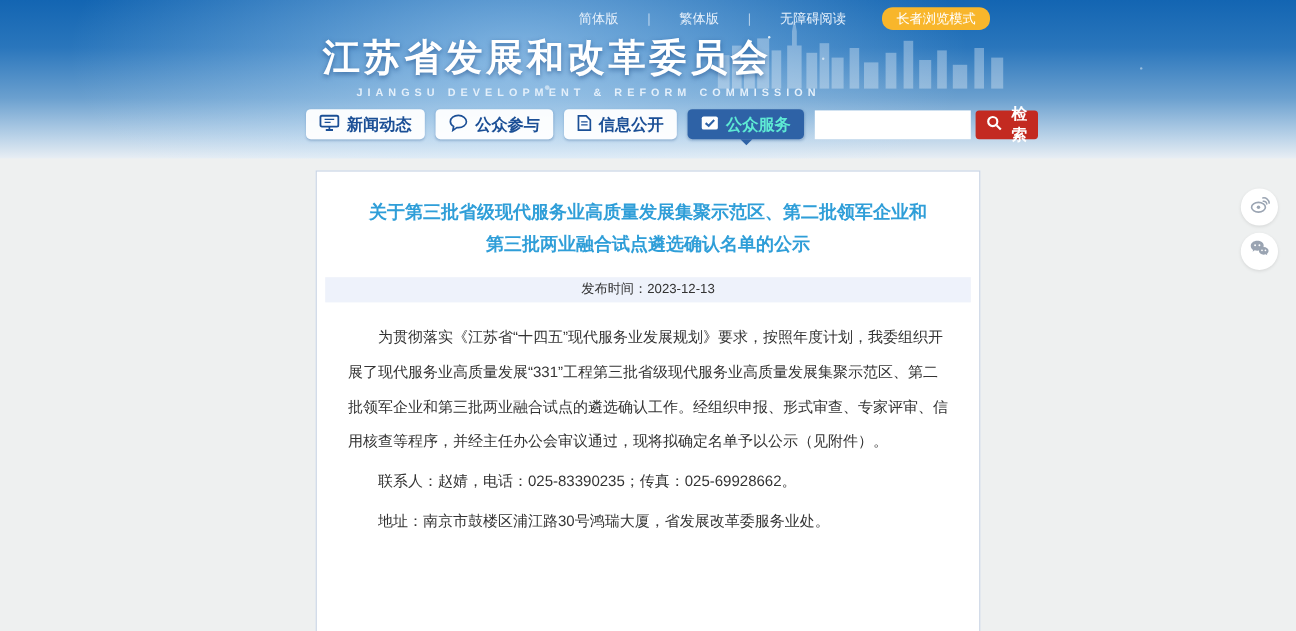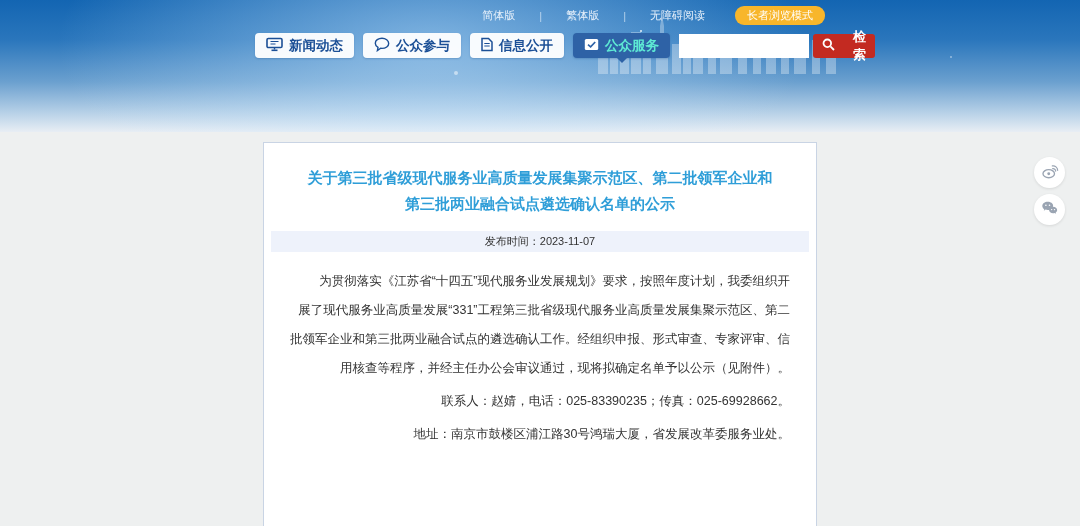--- a/index.html
+++ b/index.html
@@ -58,37 +58,37 @@
     border-top:5px solid #2e62a6;
   }
   .searchgroup{margin-left:auto;display:flex;gap:4px;align-items:center;}
   .search-input{
     width:130px;height:24px;border:none;outline:none;padding:0 6px;
     box-sizing:border-box;background:#fff;font-size:12px;
   }
   .search-btn{
     height:24px;background:#c32a21;color:#fff;border:none;border-radius:3px;
     padding:0 9px;font-size:13px;font-weight:bold;display:flex;align-items:center;
-    gap:18px;cursor:pointer;
+    gap:8px;cursor:pointer;
   }
   
   .card{
     width:554px;margin:10px auto 0;background:#fff;border:1px solid #c9d4e4;
     box-sizing:border-box;min-height:420px;padding-bottom:30px;
   }
   .article-title{
     margin:22px 38px 15px;text-align:center;color:#2f9ed8;
     font-size:15px;font-weight:bold;line-height:1.7;
   }
   .dateband{
     margin:0 7px;height:21px;line-height:21px;background:#eef2fb;
     text-align:center;font-size:11px;color:#333;
   }
   .article-body{padding:15px 26px 0;font-size:12.5px;color:#333;}
-  .article-body p{margin:0 0 4px;line-height:29px;text-indent:2em;text-align:right;}
+  .article-body p{margin:0 0 4px;line-height:29px;text-indent:2em;}
   
   .share{position:absolute;right:15px;top:157px;display:flex;flex-direction:column;gap:6px;}
   .share-btn{
     width:31px;height:31px;border-radius:50%;background:#fff;display:flex;
     align-items:center;justify-content:center;box-shadow:0 1px 3px rgba(0,0,0,.10);
     cursor:pointer;text-decoration:none;
   }
 </style>
 </head>
 <body>
@@ -121,20 +121,24 @@
 
     <div class="topbar container">
       <a class="toplink">简体版</a>
       <span class="sep">|</span>
       <a class="toplink">繁体版</a>
       <span class="sep">|</span>
       <a class="toplink">无障碍阅读</a>
       <a class="elder-pill">长者浏览模式</a>
     </div>
 
+    <div class="brand container">
+      <div class="brand-title">江苏省发展和改革委员会</div>
+      <div class="brand-sub">JIANGSU DEVELOPMENT &amp; REFORM COMMISSION</div>
+    </div>
 
     <nav class="navrow container">
       <a class="navbtn">
         <span>
           <svg width="17" height="15" viewBox="0 0 17 15" fill="none" stroke="currentColor">
             <rect x="1" y="1.5" width="15" height="9" rx="1.3" stroke-width="1.6"></rect>
             <path d="M4.5 4.5h8M4.5 7h5" stroke-width="1"></path>
             <path d="M8.5 10.5v2" stroke-width="1.4"></path>
             <path d="M5.5 13.3h6" stroke-width="1.6"></path>
           </svg>
@@ -183,21 +187,21 @@
     </nav>
   </header>
 
   <main>
     <article class="card">
       <h1 class="article-title">
         <span style="display:block;">关于第三批省级现代服务业高质量发展集聚示范区、第二批领军企业和</span>
         <span style="display:block;">第三批两业融合试点遴选确认名单的公示</span>
       </h1>
       <div class="dateband">
-        <span>发布时间：</span><span>2023-11-07</span>
+        <span>发布时间：</span><span>2023-12-13</span>
       </div>
       <div class="article-body">
         <p>为贯彻落实《江苏省“十四五”现代服务业发展规划》要求，按照年度计划，我委组织开展了现代服务业高质量发展“331”工程第三批省级现代服务业高质量发展集聚示范区、第二批领军企业和第三批两业融合试点的遴选确认工作。经组织申报、形式审查、专家评审、信用核查等程序，并经主任办公会审议通过，现将拟确定名单予以公示（见附件）。</p>
         <p>联系人：赵婧，电话：025-83390235；传真：025-69928662。</p>
         <p>地址：南京市鼓楼区浦江路30号鸿瑞大厦，省发展改革委服务业处。</p>
 
       </div>
     </article>
   </main>
 

